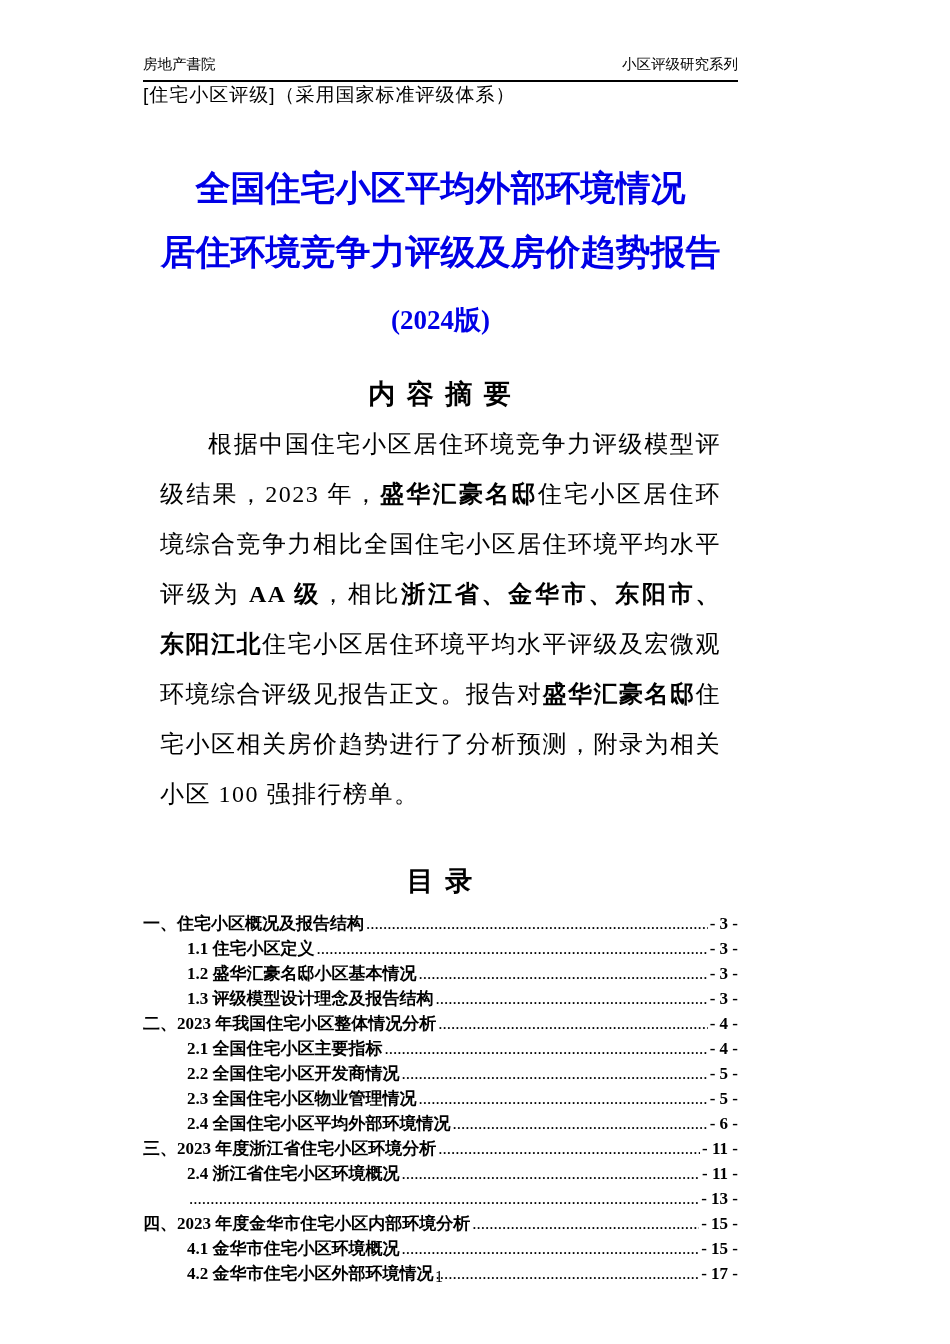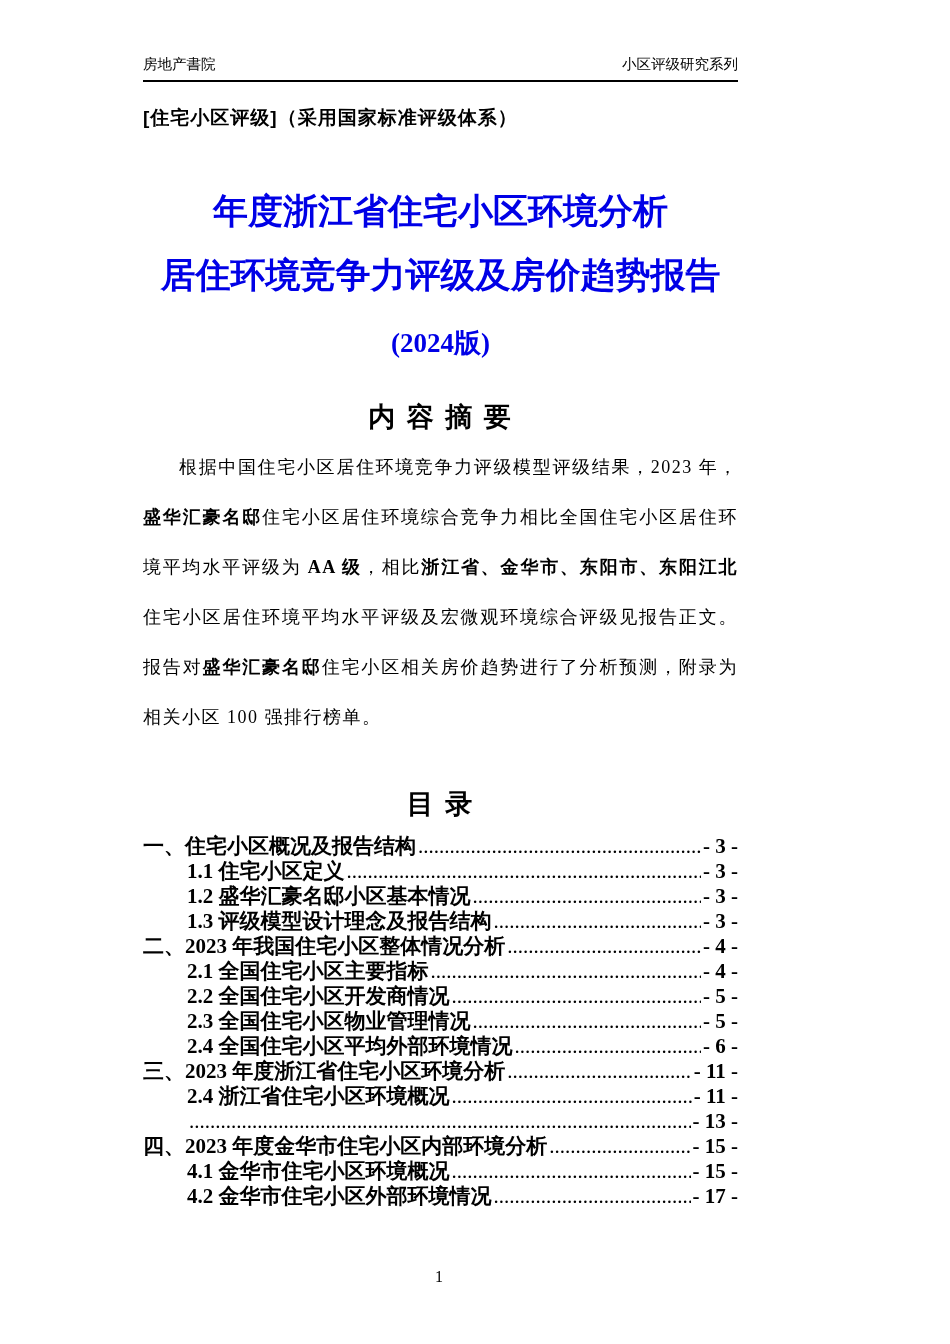--- a/index.html
+++ b/index.html
@@ -13,23 +13,22 @@
     overflow:hidden;
   }
   .header{
     display:flex;justify-content:space-between;align-items:flex-end;
     font-family:"Liberation Sans",sans-serif;
     font-size:14.5px;line-height:17px;
     border-bottom:2px solid #000;
     padding-bottom:7px;
   }
   .tagline{
-    margin-top:23px;
     font-family:"Liberation Sans",sans-serif;
-    font-size:19px;font-weight:700;letter-spacing:1px;
+    font-size:19px;font-weight:400;letter-spacing:1px;
   }
   .title-line{
     text-align:center;
     font-family:"Liberation Serif",serif;
     font-weight:700;
     font-size:35px;line-height:42px;
     margin:0;
   }
   .title1{margin-top:60px;}
   .title2{margin-top:22px;}
@@ -40,32 +39,32 @@
   }
   .sec-heading{
     text-align:center;
     font-family:"Liberation Sans",sans-serif;
     font-size:27px;line-height:33px;font-weight:900;
     letter-spacing:2px;margin:0;color:#000;
   }
   .abstract-heading{margin-top:42px;}
   .toc-heading{margin-top:46px;}
   .abstract{
-    margin:8px 0 0;
+    margin:8px 17px 0;
     font-family:"Liberation Serif",serif;
-    font-size:18px;line-height:50px;
+    font-size:24px;line-height:50px;
     letter-spacing:1.5px;
     text-align:justify;
     text-indent:2em;
   }
   .abstract .b{font-weight:700;}
   .toc{
     margin-top:13px;
     font-family:"Liberation Serif",serif;
-    font-size:21px;line-height:25px;
+    font-size:17px;line-height:25px;
     font-weight:600;
   }
   .toc-row{display:flex;align-items:baseline;}
   .toc-row.l2{padding-left:44px;}
   .toc-label{white-space:nowrap;}
   .toc-dots{
     flex:1;overflow:hidden;white-space:nowrap;
     margin:0 2px;font-weight:400;
   }
   .toc-dots::after{
@@ -84,21 +83,21 @@
 
 <div class="page">
 
   <div class="header">
     <span>房地产書院</span>
     <span>小区评级研究系列</span>
   </div>
 
   <div class="tagline">[住宅小区评级]（采用国家标准评级体系）</div>
 
-  <h1 class="title-line title1" style="color: rgb(0, 0, 230);">年度浙江省住宅小区环境分析</h1>
+  <h1 class="title-line title1" style="color: rgb(0, 0, 230);">全国住宅小区平均外部环境情况</h1>
   <h1 class="title-line title2" style="color: rgb(0, 0, 230);">居住环境竞争力评级及房价趋势报告</h1>
   <div class="edition" style="color: rgb(0, 0, 230);">(2024版)</div>
 
   <h2 class="sec-heading abstract-heading">内 容 摘 要</h2>
   <p class="abstract"><span>根据中国住宅小区居住环境竞争力评级模型评级结果，2023 年，</span><span class="b">盛华汇豪名邸</span><span>住宅小区居住环境综合竞争力相比全国住宅小区居住环境平均水平评级为 </span><span class="b">AA 级</span><span>，相比</span><span class="b">浙江省、金华市、东阳市、东阳江北</span><span>住宅小区居住环境平均水平评级及宏微观环境综合评级见报告正文。报告对</span><span class="b">盛华汇豪名邸</span><span>住宅小区相关房价趋势进行了分析预测，附录为相关小区 100 强排行榜单。</span></p>
 
   <h2 class="sec-heading toc-heading">目 录</h2>
   <div class="toc">
       <div class="toc-row">
         <span class="toc-label">一、住宅小区概况及报告结构</span>

